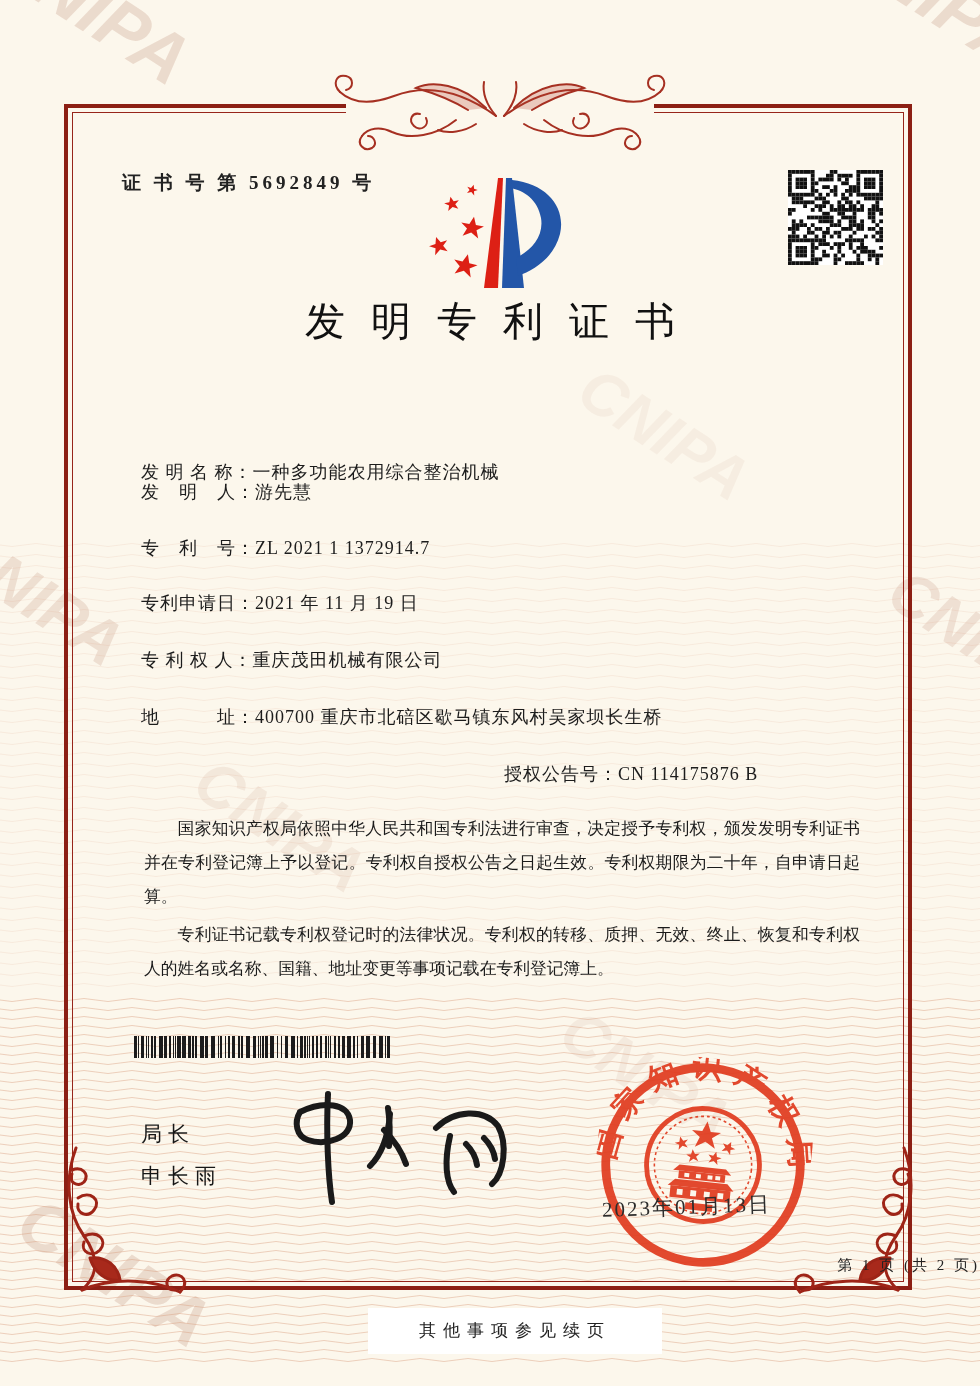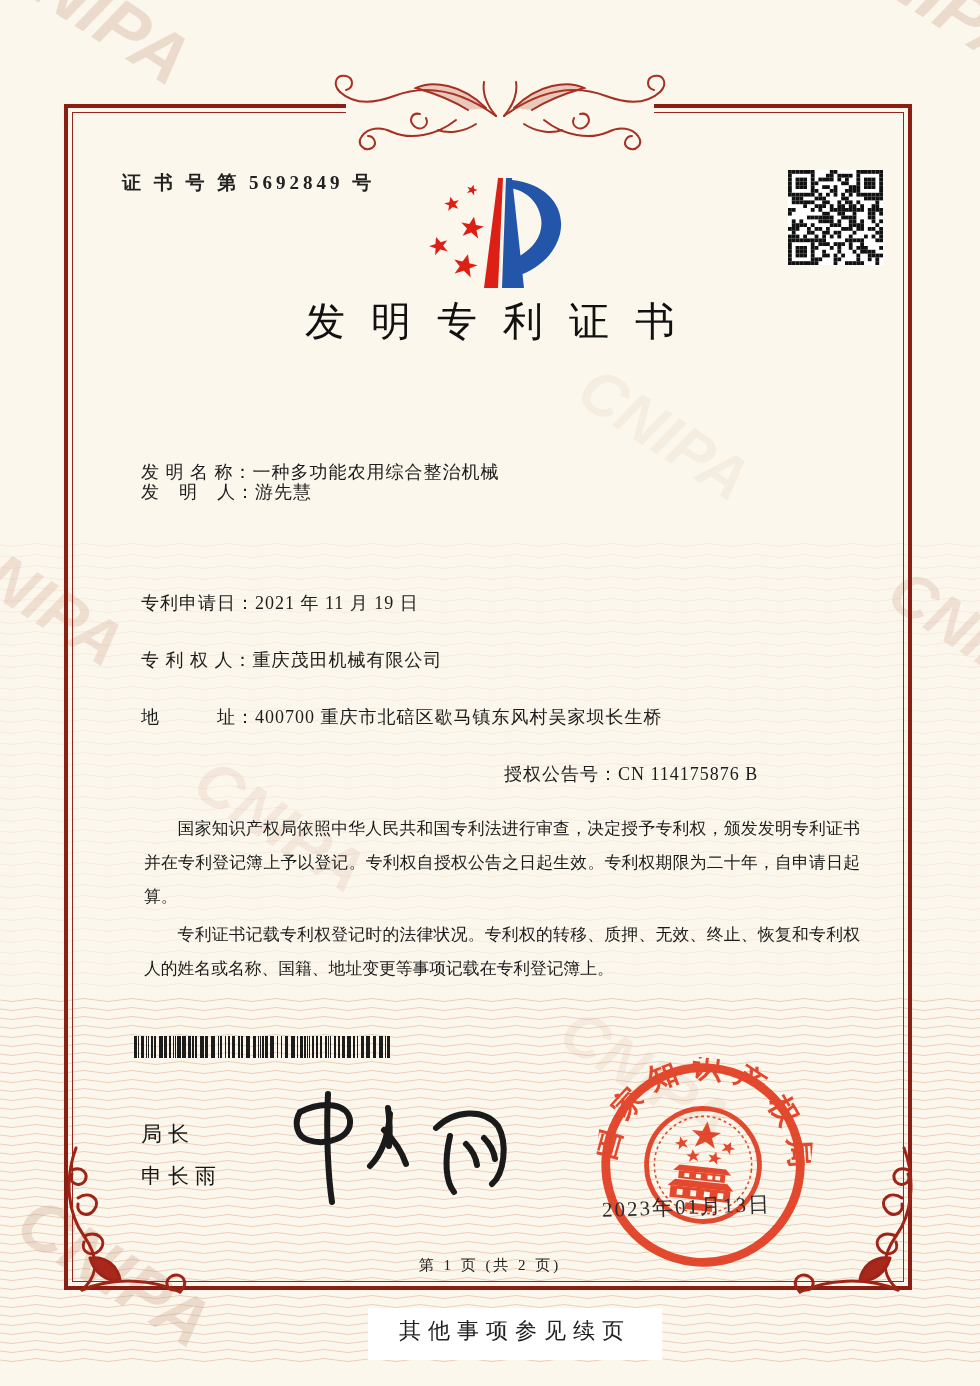--- a/index.html
+++ b/index.html
@@ -27,24 +27,24 @@
   #body-text{position:absolute;left:140px;top:808px;width:724px;font-size:16.8px;
       line-height:34px;text-align:justify;color:#1b1b1b;}
   #body-text p{margin:4px;text-indent:2em;}
   
   .officer-line{position:absolute;left:141px;font-size:21px;letter-spacing:6px;color:#161616;}
   
   #seal{position:absolute;left:596px;top:1058px;width:214px;height:214px;transform:rotate(6deg);}
   #seal-date{position:absolute;left:602px;top:1192px;width:220px;font-size:21px;
       letter-spacing:2px;color:#2c2c2c;transform:rotate(-2deg);}
   
-  #page-info{position:absolute;left:0;top:1256px;width:980px;text-align:center;
+  #page-info{position:absolute;left:0;top:1256px;width:980px;text-align:right;
       font-size:15px;letter-spacing:3px;color:#222;}
-  #footer-strip{position:absolute;left:368px;top:1308px;width:294px;height:52px;
-      background:#ffffff;text-align:center;line-height:46px;font-size:22px;
+  #footer-strip{position:absolute;left:368px;top:1308px;width:294px;height:46px;
+      background:#ffffff;text-align:center;line-height:46px;font-size:17px;
       letter-spacing:7px;color:#222;}
 </style>
 </head>
 <body>
 
 <div id="page">
 
   <span class="wm" style="left:-18px;top:-34px;font-size:72px;opacity:.30;">CNIPA</span>
   <span class="wm" style="left:822px;top:-48px;font-size:72px;opacity:.30;">CNIPA</span>
   <span class="wm" style="left:570px;top:398px;font-size:62px;opacity:.10;">CNIPA</span>
@@ -538,20 +538,23 @@
     </svg>
 
   <div id="title">发明专利证书</div>
 
   <div class="field-row" style="top:424px;margin-top:36px;">
     <span class="field-label">发 明 名 称：</span><span class="field-value">一种多功能农用综合整治机械</span>
   </div>
   <div class="field-row" style="top:480px;">
     <span class="field-label">发　明　人：</span><span class="field-value">游先慧</span>
   </div>
+  <div class="field-row" style="top:536px;">
+    <span class="field-label">专　利　号：</span><span class="field-value">ZL 2021 1 1372914.7</span>
+  </div>
   <div class="field-row" style="top:591px;">
     <span class="field-label">专利申请日：</span><span class="field-value">2021 年 11 月 19 日</span>
   </div>
   <div class="field-row" style="top:648px;">
     <span class="field-label">专 利 权 人：</span><span class="field-value">重庆茂田机械有限公司</span>
   </div>
   <div class="field-row" style="top:705px;">
     <span class="field-label">地　　　址：</span><span class="field-value">400700 重庆市北碚区歇马镇东风村吴家坝长生桥</span>
   </div>
   <div class="field-row" style="left:504px;top:762px;">

